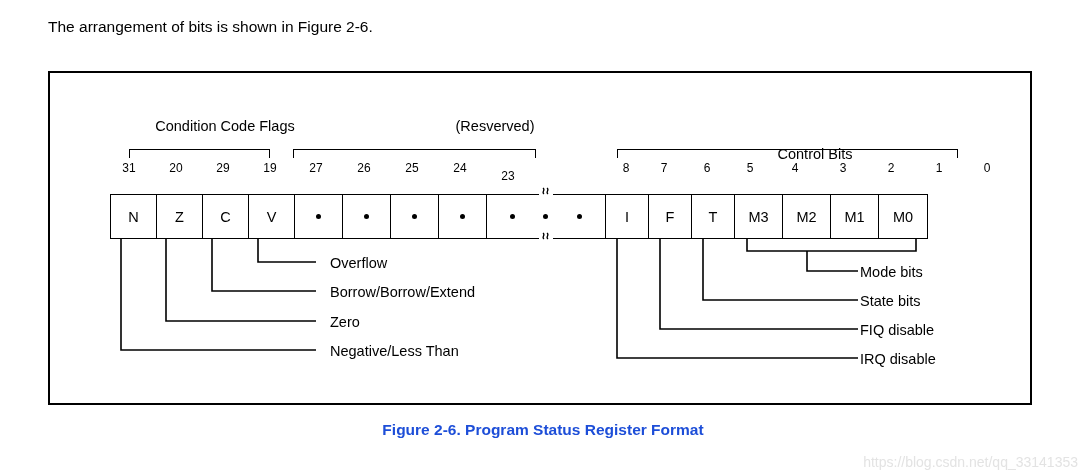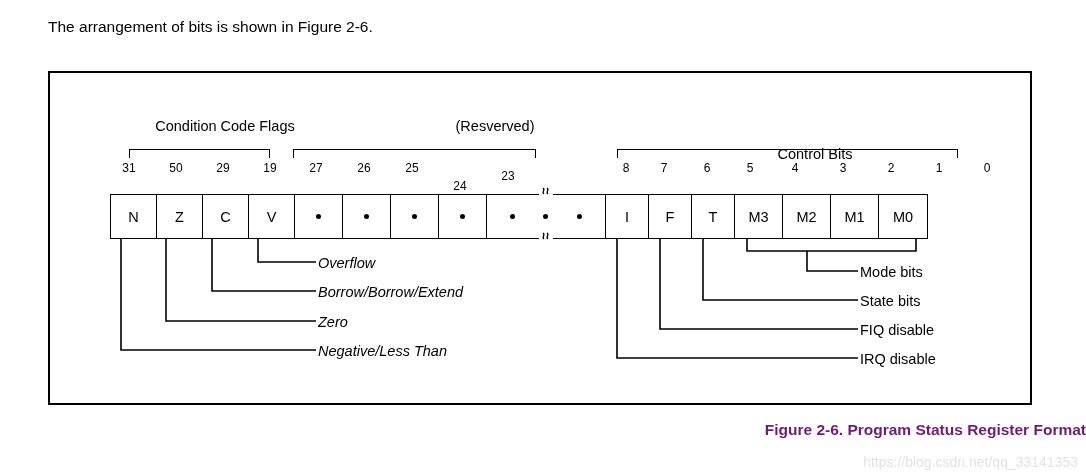--- a/index.html
+++ b/index.html
@@ -156,33 +156,33 @@
   }
 
   
   .callout-label {
     position: absolute;
     font-size: 14.5px;
     line-height: 17px;
     white-space: nowrap;
     color: #000;
   }
-  .callout-label.left-side  { left: 268px; font-style: italic; }
+  .callout-label.left-side  { left: 280px; }
   .callout-label.right-side { left: 810px; }
 
   
   #figure-caption {
     position: absolute;
     left: 0;
     top: 421px;
     width: 1086px;
-    text-align: right;
+    text-align: center;
     font-size: 15.5px;
     font-weight: bold;
-    color: #701a75;
+    color: #1d4ed8;
   }
 
   
   #watermark {
     position: absolute;
     right: 8px;
     bottom: 4px;
     font-size: 14px;
     color: #e3e3e3;
     white-space: nowrap;
@@ -199,27 +199,27 @@
   <div class="group-title" id="group-title-condition">Condition Code Flags</div>
   <div class="group-title" id="group-title-reserved">(Resverved)</div>
   <div class="group-title" id="group-title-control">Control Bits</div>
 
   <div class="group-bracket" id="group-bracket-condition"></div>
   <div class="group-bracket" id="group-bracket-reserved"></div>
   <div class="group-bracket" id="group-bracket-control"></div>
 
   <div id="bit-numbers">
       <div class="bit-number" style="left: 79px;">31</div>
-      <div class="bit-number" style="left: 126px;">50</div>
+      <div class="bit-number" style="left: 126px;">20</div>
       <div class="bit-number" style="left: 173px;">29</div>
       <div class="bit-number" style="left: 220px;">19</div>
       <div class="bit-number" style="left: 266px;">27</div>
       <div class="bit-number" style="left: 314px;">26</div>
       <div class="bit-number" style="left: 362px;">25</div>
-      <div class="bit-number" style="left: 410px; margin-top: 18px;">24</div>
+      <div class="bit-number" style="left: 410px;">24</div>
       <div class="bit-number" style="left: 458px; margin-top: 8px;">23</div>
       <div class="bit-number" style="left: 576px;">8</div>
       <div class="bit-number" style="left: 614px;">7</div>
       <div class="bit-number" style="left: 657px;">6</div>
       <div class="bit-number" style="left: 700px;">5</div>
       <div class="bit-number" style="left: 745px;">4</div>
       <div class="bit-number" style="left: 793px;">3</div>
       <div class="bit-number" style="left: 841px;">2</div>
       <div class="bit-number" style="left: 889px;">1</div>
       <div class="bit-number" style="left: 937px;">0</div>

